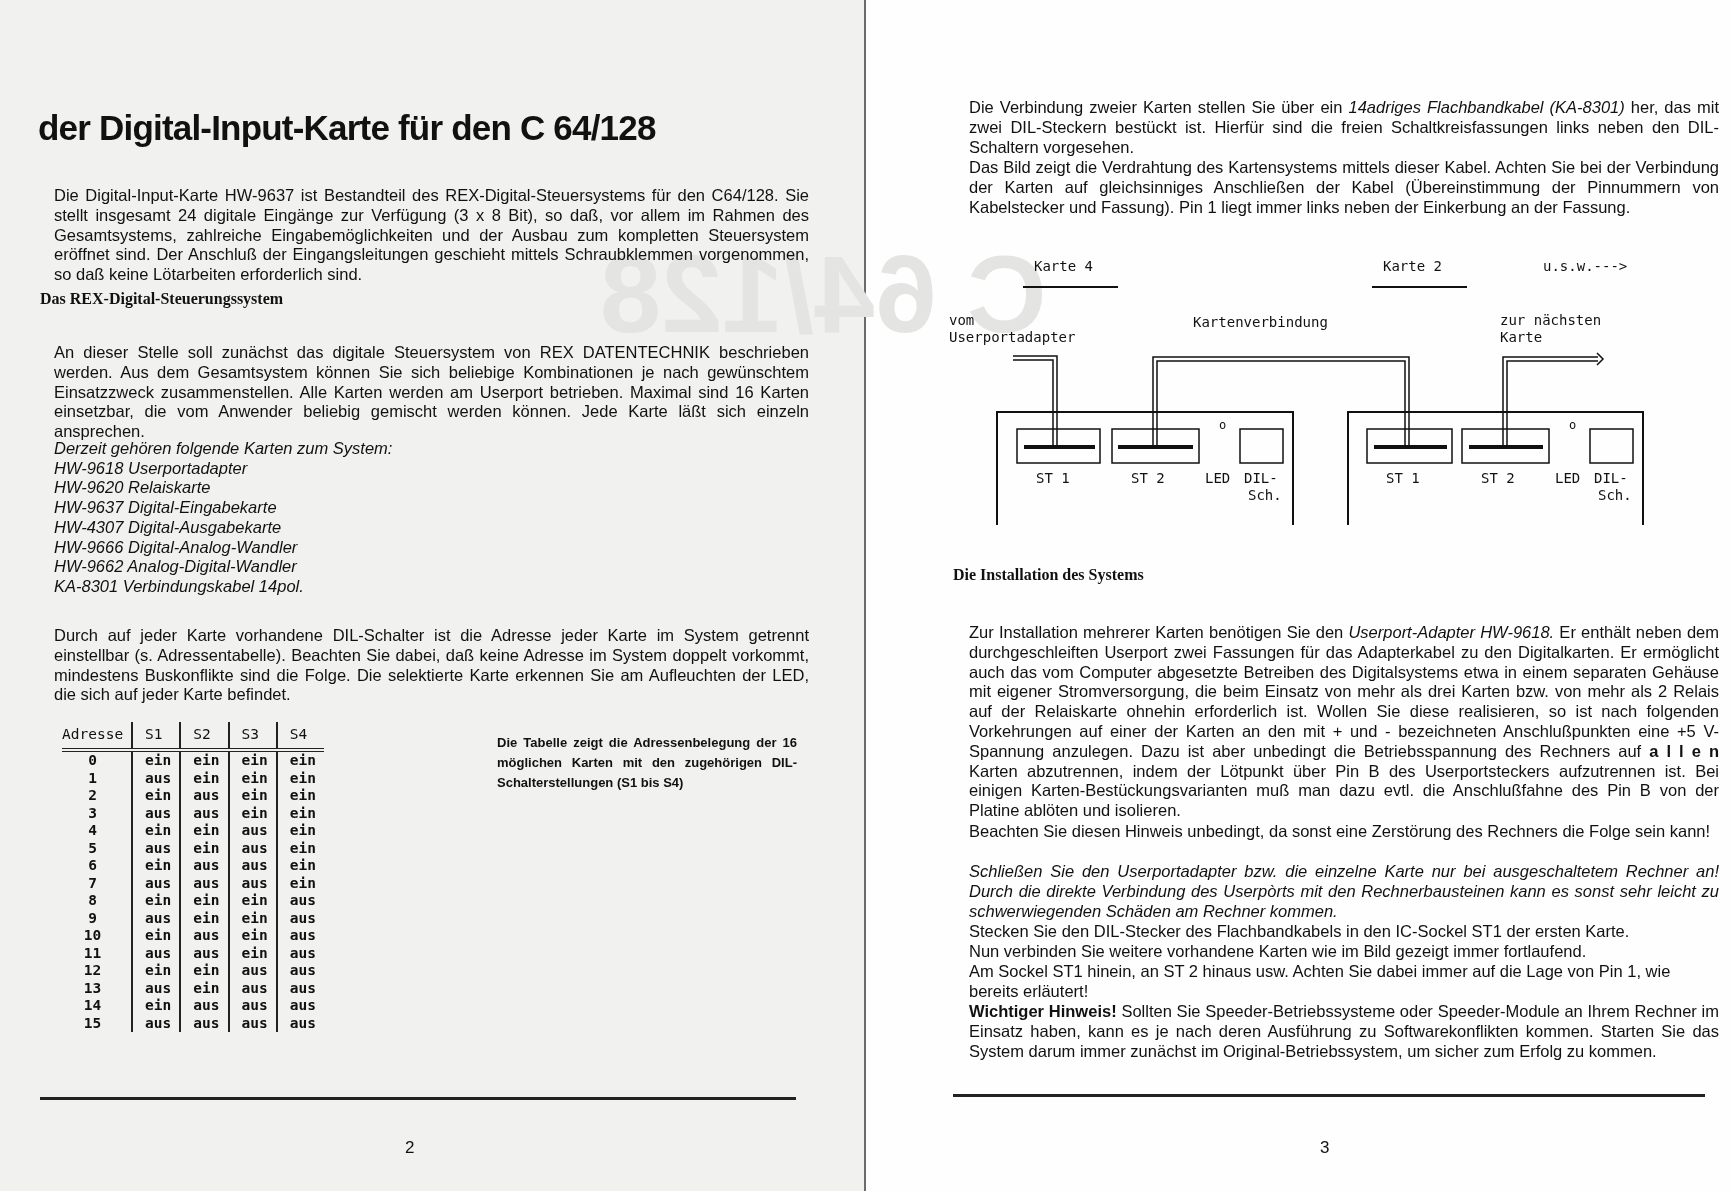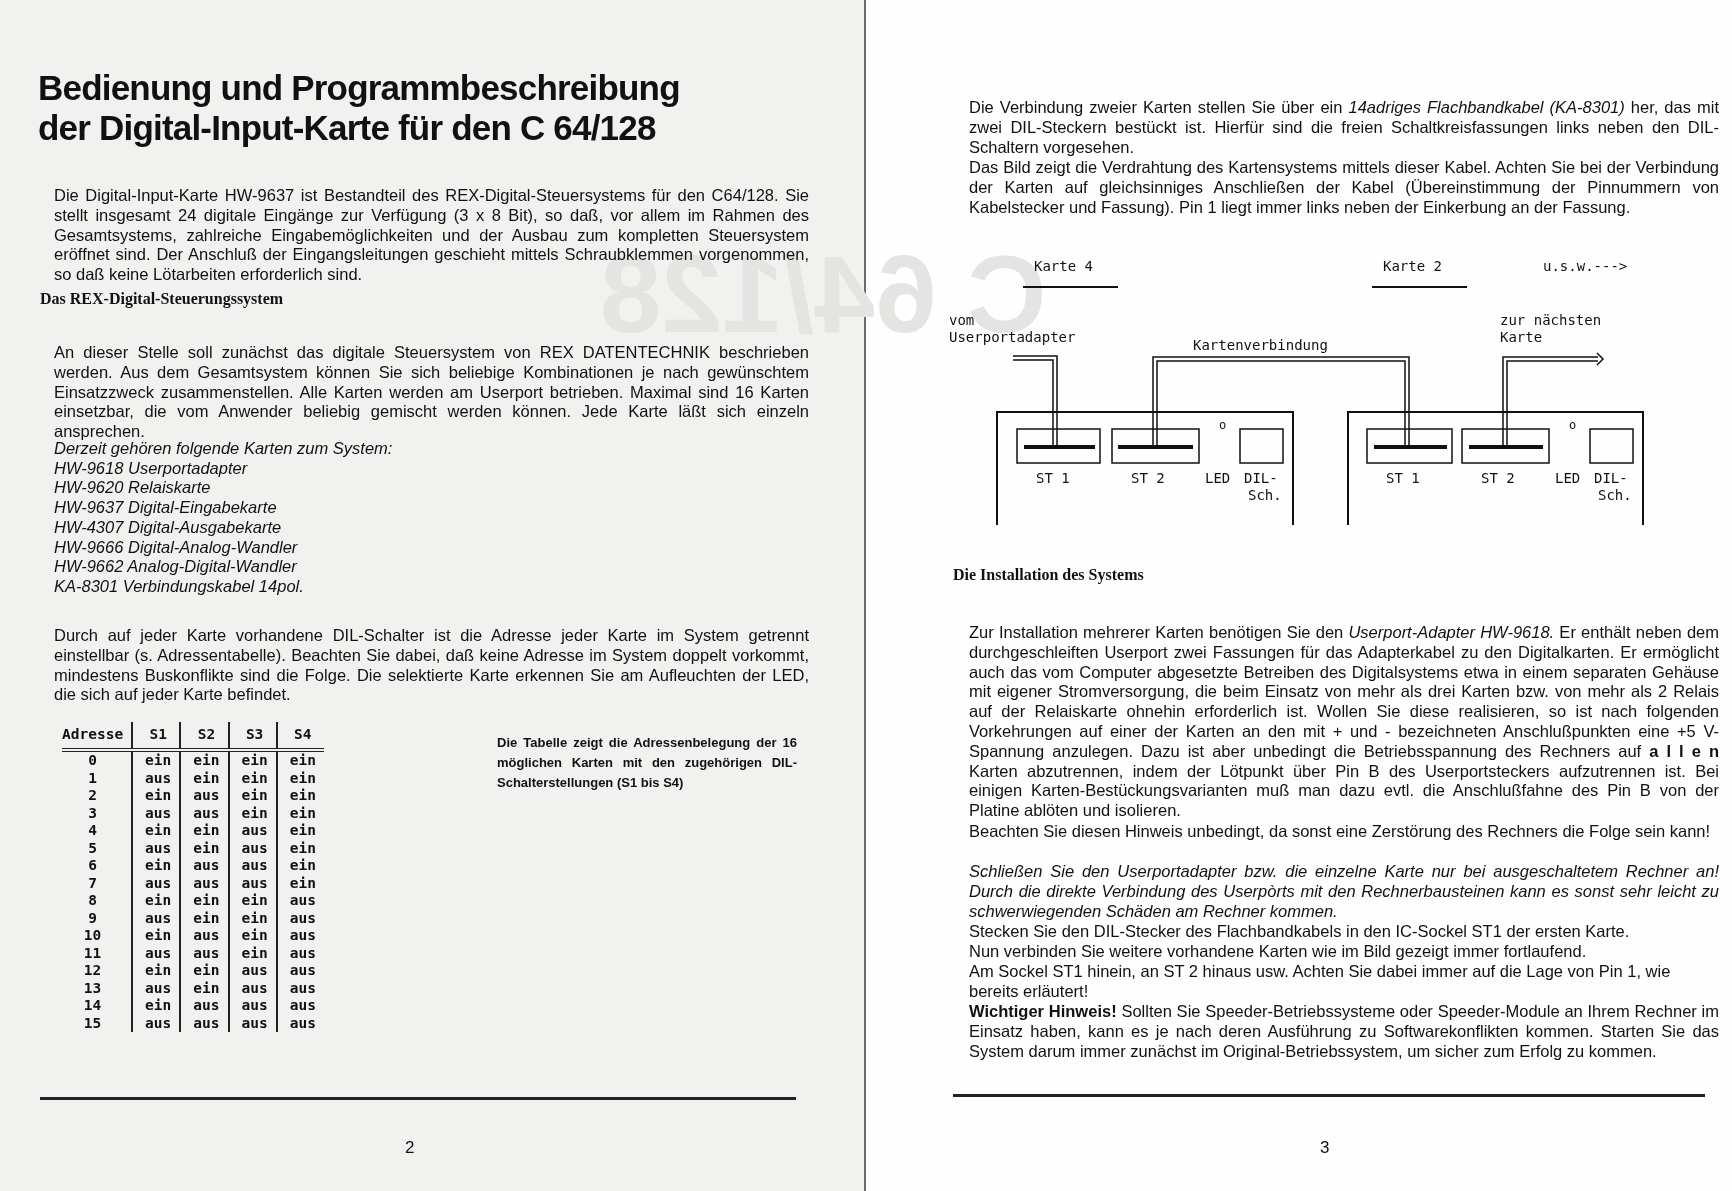--- a/index.html
+++ b/index.html
@@ -9,42 +9,42 @@
   .page-right { left:866px; width:866px; background:#fefefe; }
   .gutter { position:absolute; left:864px; top:0; width:2px; height:1191px; background:#6b6b6b; }
   .ghost { position:absolute; color:#e4e4e2; font-weight:bold; font-family:"Liberation Sans", sans-serif; pointer-events:none; }
   .title { position:absolute; left:38px; top:68px; font-size:35px; font-weight:bold; line-height:40px; letter-spacing:-0.8px; margin:0; }
   .para { position:absolute; font-size:16.5px; line-height:19.8px; margin:16px; text-align:justify; }
   .para.ragged { text-align:left; }
   .h2 { position:absolute; font-size:16px; font-weight:bold; margin:0;font-family:Liberation Serif, serif; }
   .italic { font-style:italic; }
   .list { position:absolute; left:40px; top:425px; margin:14px; padding:0; list-style:none; font-size:16.5px; line-height:19.7px; font-style:italic; }
   table.addr { position:absolute; left:62px; top:722px; border-collapse:collapse; font-family:"DejaVu Sans Mono", monospace; font-size:14.5px; }
-  table.addr th { font-weight:bold; text-align:center; padding:4px 8px 6px 12px; border-bottom:4px double #222; }
+  table.addr th { font-weight:normal; text-align:left; padding:4px 8px 6px 12px; border-bottom:4px double #222; }
   table.addr th:first-child { padding-left:0; }
   table.addr td { padding:0 8px 0 12px; line-height:17.5px; font-weight:bold; }
   table.addr td:first-child { text-align:center; padding-left:0; }
   table.addr th + th, table.addr td + td { border-left:2px solid #222; }
   .caption { position:absolute; left:497px; top:733px; width:300px; font-size:13px; font-weight:bold; line-height:20px; margin:0; text-align:justify; }
   .rule { position:absolute; height:3px; background:#222; }
   .pageno { position:absolute; font-size:17px; }
   .mono { font-family:"DejaVu Sans Mono", monospace; font-size:14px; position:absolute; white-space:pre; }
   svg.diagram { position:absolute; left:0; top:0; }
 </style>
 </head>
 <body>
 
 <div class="page page-left"></div>
 <div class="page page-right"></div>
 <div class="gutter"></div>
 
 <div class="ghost" style="left:600px;top:230px;font-size:110px;transform:scaleX(-1);">C 64/128</div>
 
 <h1 class="title">
-  <span>Bedienung und Programmbeschreibung</span><br>
+  <br>
   <span>der Digital-Input-Karte für den C 64/128</span>
 </h1>
 
 <p class="para" style="left:38px;top:170px;width:755px;">Die Digital-Input-Karte HW-9637 ist Bestandteil des REX-Digital-Steuersystems für den C64/128. Sie stellt insgesamt 24 digitale Eingänge zur Verfügung (3 x 8 Bit), so daß, vor allem im Rahmen des Gesamtsystems, zahlreiche Eingabemöglichkeiten und der Ausbau zum kompletten Steuersystem eröffnet sind. Der Anschluß der Eingangsleitungen geschieht mittels Schraubklemmen vorgenommen, so daß keine Lötarbeiten erforderlich sind.</p>
 
 <h2 class="h2" style="left:40px;top:290px;">Das REX-Digital-Steuerungssystem</h2>
 
 <p class="para" style="left:38px;top:327px;width:755px;">An dieser Stelle soll zunächst das digitale Steuersystem von REX DATENTECHNIK beschrieben werden. Aus dem Gesamtsystem können Sie sich beliebige Kombinationen je nach gewünschtem Einsatzzweck zusammenstellen. Alle Karten werden am Userport betrieben. Maximal sind 16 Karten einsetzbar, die vom Anwender beliebig gemischt werden können. Jede Karte läßt sich einzeln ansprechen.</p>
 
 <ul class="list">
@@ -226,21 +226,21 @@
         <polyline points="1507,447 1507,361 1598,361"></polyline>
       </g>
       <polyline points="1597,353 1603,359 1597,365" stroke-width="1.5"></polyline>
     </g>
   </svg>
   <span class="mono" style="left:1034px;top:258px;">Karte 4</span>
   <span class="mono" style="left:1383px;top:258px;">Karte 2</span>
   <span class="mono" style="left:1543px;top:258px;">u.s.w.---&gt;</span>
   <span class="mono" style="left:949px;top:312px;">vom</span>
   <span class="mono" style="left:949px;top:329px;">Userportadapter</span>
-  <span class="mono" style="left:1193px;top:337px;">Kartenverbindung</span>
+  <span class="mono" style="left:1193px;top:314px;">Kartenverbindung</span>
   <span class="mono" style="left:1500px;top:312px;">zur nächsten</span>
   <span class="mono" style="left:1500px;top:329px;">Karte</span>
 
   <span class="mono" style="left:1036px;top:470px;">ST 1</span>
   <span class="mono" style="left:1131px;top:470px;">ST 2</span>
   <span class="mono" style="left:1205px;top:470px;">LED</span>
   <span class="mono" style="left:1244px;top:470px;">DIL-</span>
   <span class="mono" style="left:1248px;top:487px;">Sch.</span>
   <span class="mono" style="left:1219px;top:418px;font-size:12px;">o</span>
 

